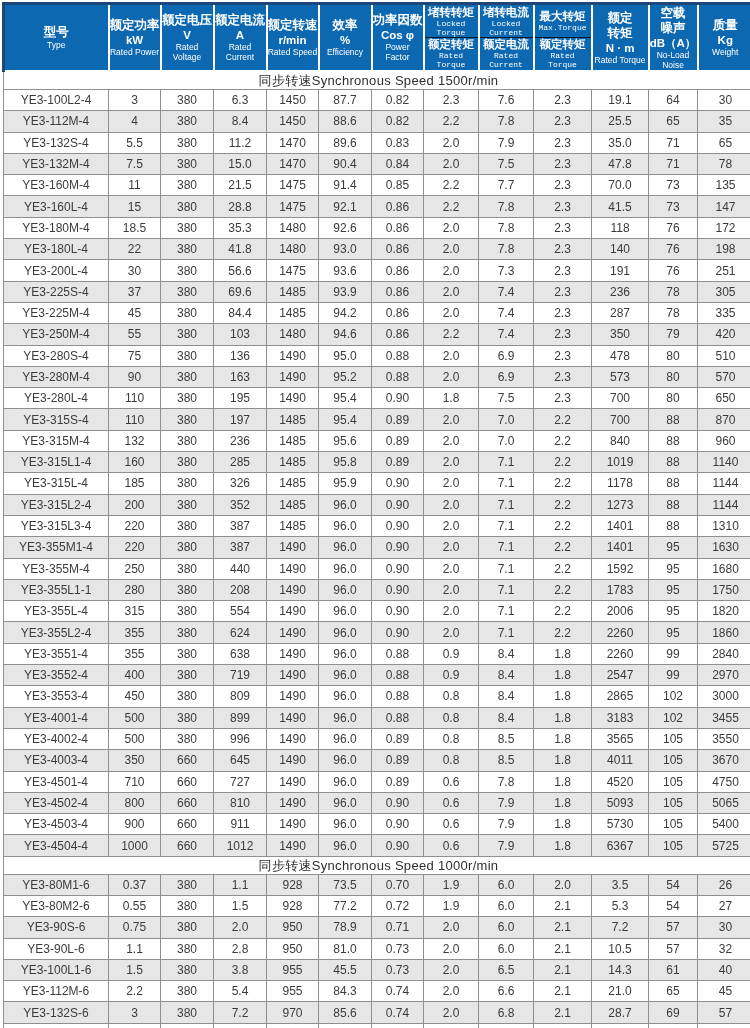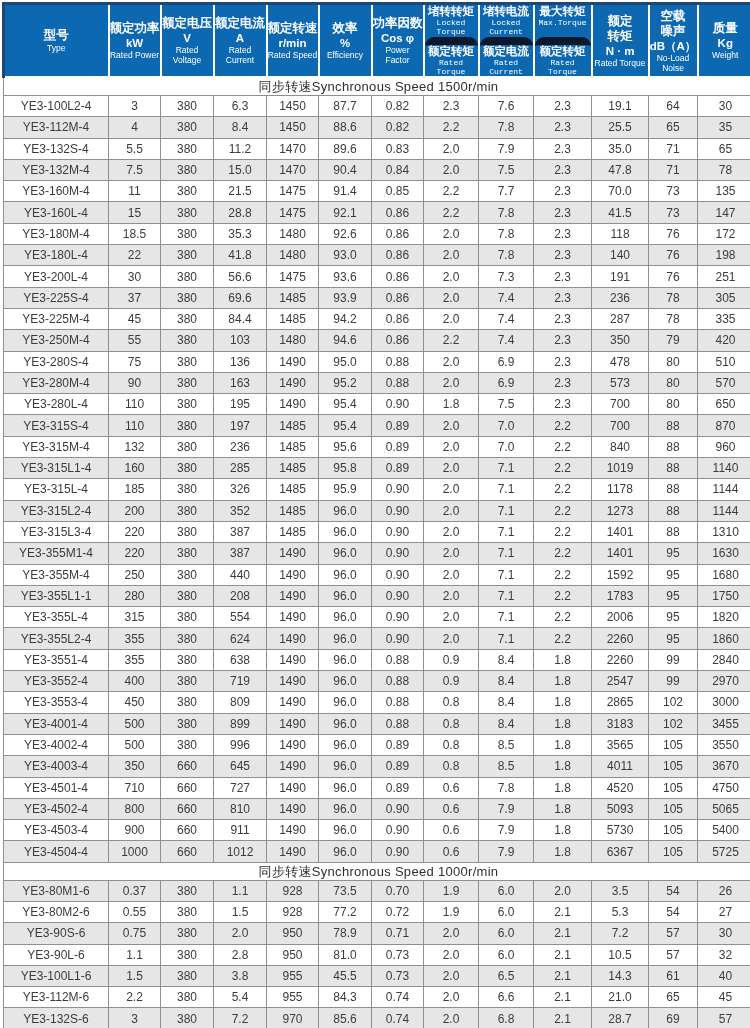--- a/index.html
+++ b/index.html
@@ -17,23 +17,23 @@
     border:2px solid #fff;border-top:3px solid var(--header_dark);
     padding:0;vertical-align:middle;text-align:center;height:65px;
   }
   thead th:first-child{border-left:3px solid var(--header_dark);}
   thead th:last-child{border-right:3px solid var(--header_dark);}
   .hz{font-size:12.5px;font-weight:bold;line-height:15px;white-space:pre-line;}
   .hu{font-size:11.5px;font-weight:bold;line-height:14px;}
   .he{font-size:8.5px;font-weight:normal;line-height:10px;white-space:pre-line;}
   th.split{vertical-align:top;}
   th.split .sub{
-    height:32px;display:flex;flex-direction:column;border-radius:9px;
+    height:32px;display:flex;flex-direction:column;justify-content:center;
   }
-  th.split .sub.bot{border-top:8px solid #0f172a;height:31px;}
+  th.split .sub.bot{border-top:1px solid #0f172a;height:31px;}
   .sz{font-size:11.5px;font-weight:bold;line-height:13px;}
   .se{font-size:8px;font-weight:normal;line-height:9px;font-family:Liberation Mono, monospace;}
   
   tbody td{
     border:1px solid var(--grid_gray);
     text-align:center;font-size:12px;color:var(--text_gray);
     height:20.3px;padding:0;line-height:1;background:#fff;
   }
   tbody tr.alt td{background:var(--row_alt);}
   tbody tr.section-row td{

